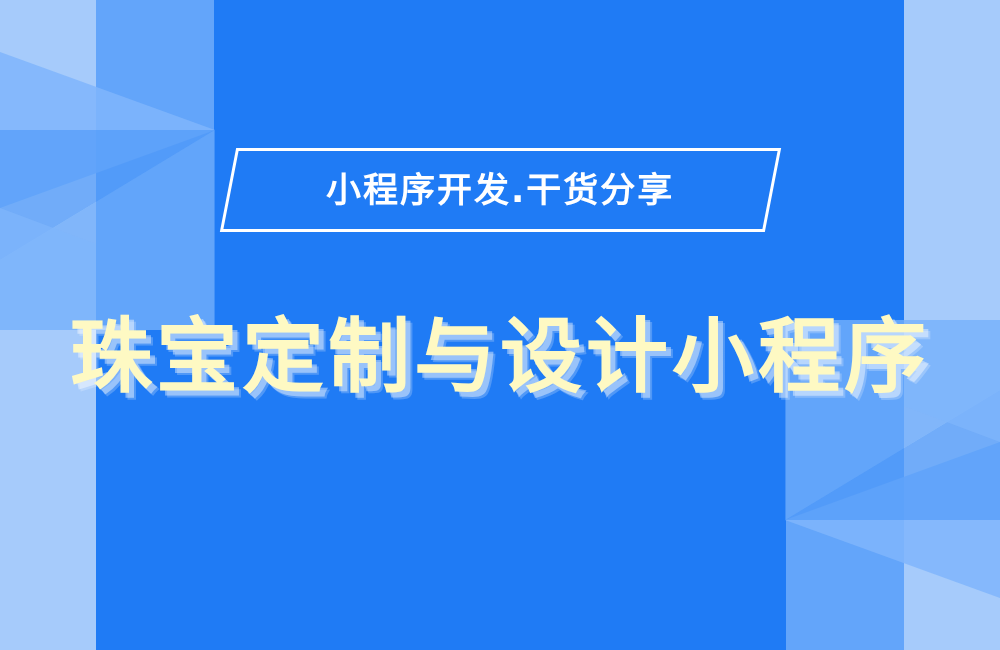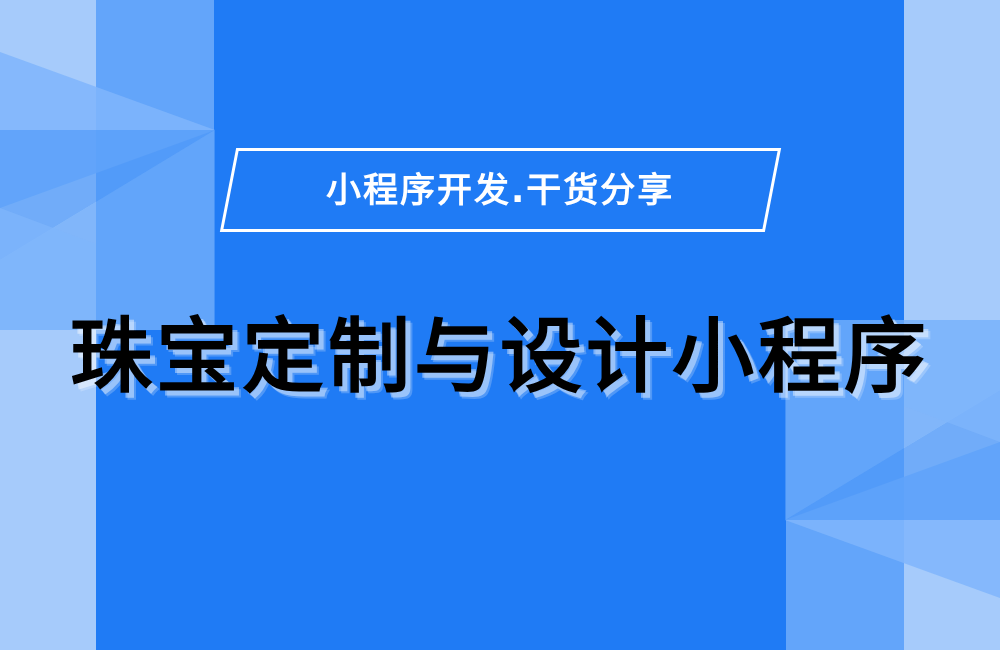--- a/index.html
+++ b/index.html
@@ -69,21 +69,21 @@
   
   .title-wrap {
     position: absolute;
     left: 0;
     right: 0;
     top: 256px;
     display: flex;
     justify-content: center;
   }
   .title {
-    color: #000000;
+    color: #fef9c3;
     font-size: 82px;
     font-weight: bold;
     line-height: 1.12;
     letter-spacing: 4px;
     white-space: nowrap;
     text-shadow:
        5px 5px 0 rgba(255,255,255,0.42),
        7px 7px 0 rgba(255,255,255,0.22);
   }
 </style>

